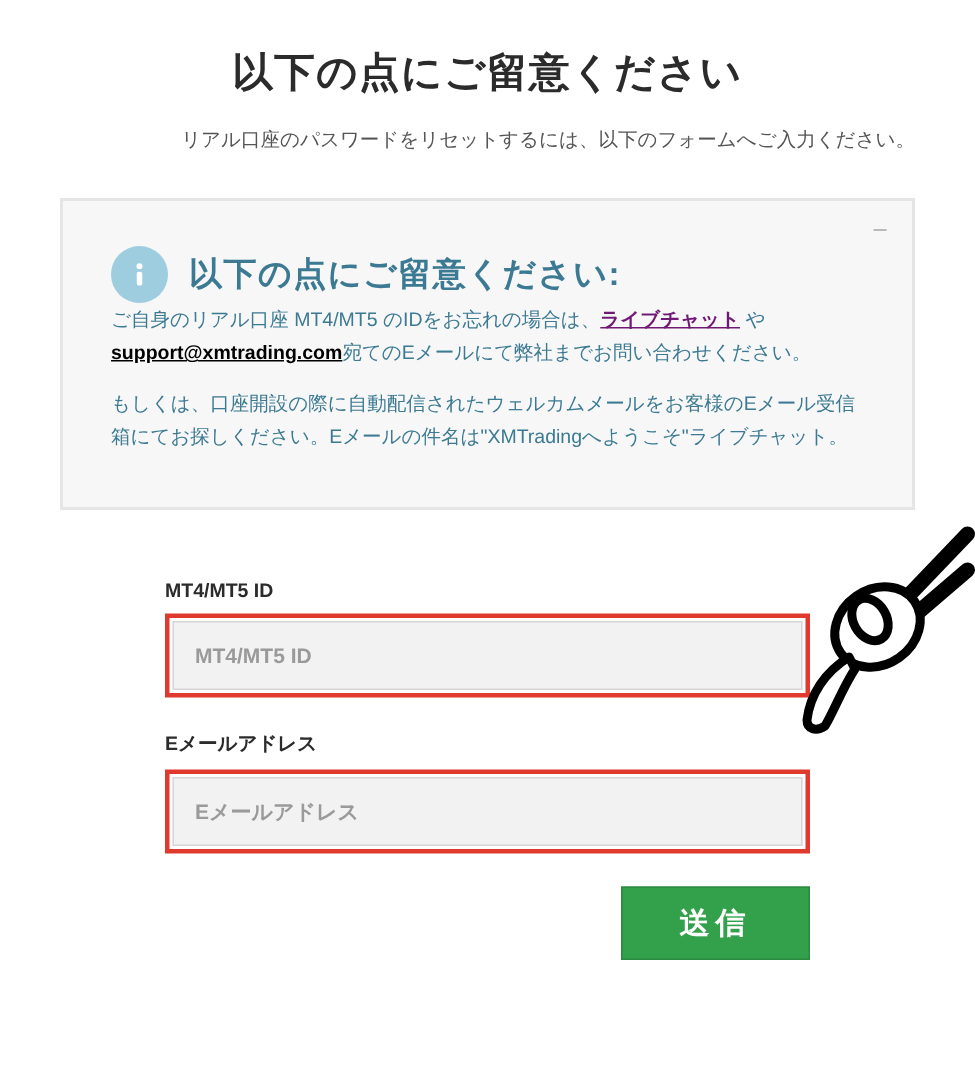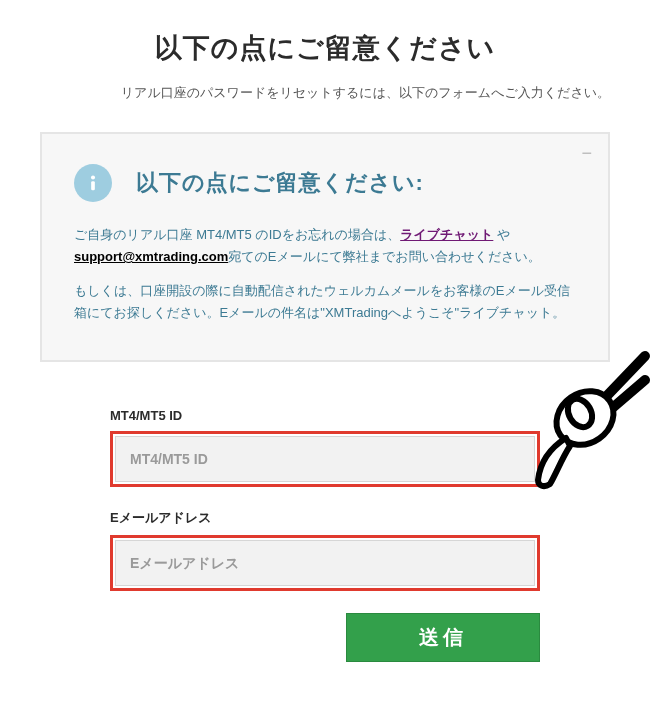--- a/index.html
+++ b/index.html
@@ -38,22 +38,21 @@
       top: 10px;
       right: 16px;
       color: #b8b8b8;
       font-size: 18px;
       line-height: 1;
       cursor: pointer;
     }
     .notice-header {
       display: flex;
       align-items: center;
-      gap: 24px;
-      margin-bottom: 22px;
+      gap: 14px;
     }
     .info-icon {
       width: 38px;
       height: 38px;
       border-radius: 50%;
       background: #9ecde0;
       display: flex;
       align-items: center;
       justify-content: center;
       flex-shrink: 0;
@@ -102,21 +101,21 @@
       color: #9a9a9a;
       font-weight: 600;
     }
     .submit-row { text-align: right; }
     .submit-btn {
       display: inline-block;
       background: #33a04b;
       color: #fff;
       font-size: 20px;
       font-weight: 700;
-      padding: 10px 72px;
+      padding: 10px 38px;
       border: 1px solid #2a8a3f;
       cursor: pointer;
       letter-spacing: 4px;
     }
     .pointer-hand {
       position: absolute;
       top: 348px;
       left: 490px;
       width: 160px;
       height: 160px;

